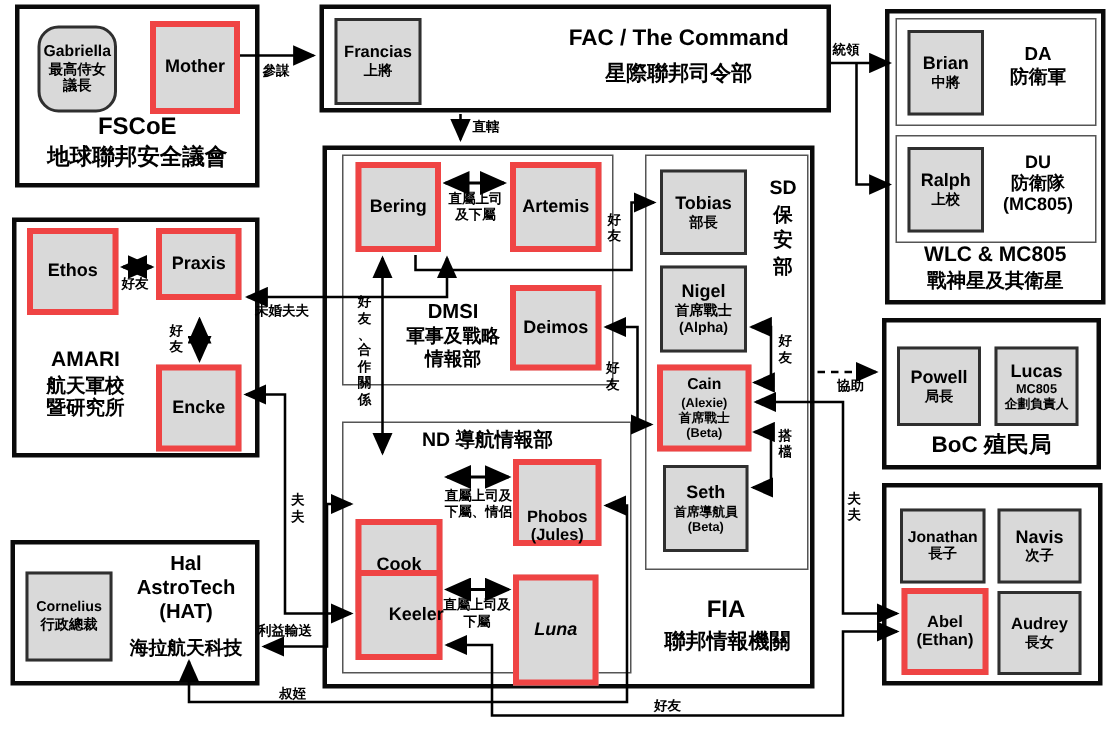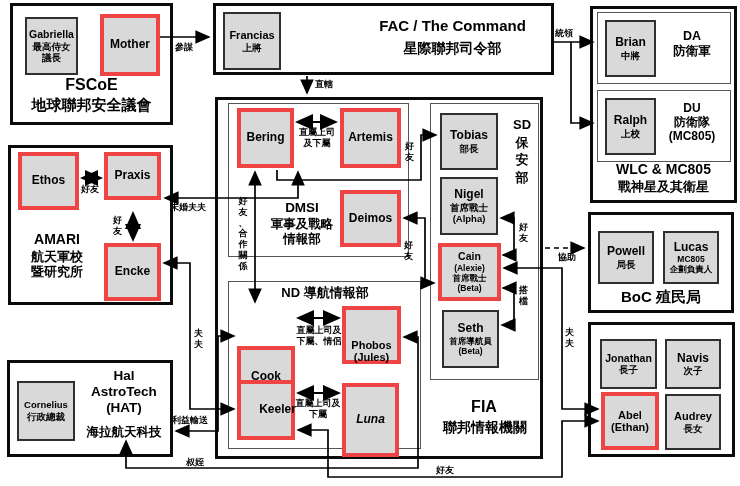--- a/index.html
+++ b/index.html
@@ -63,21 +63,21 @@
   <div class="t" style="left:509px;top:116px;width:26px;font-size:13px;line-height:1.35;">SD
 保
 安
 部</div>
   <div class="t" style="left:78px;top:368px;width:92px;font-size:13.5px;">Hal
 AstroTech
 (HAT)</div>
   <div class="t" style="left:76px;top:425px;width:96px;font-size:12.5px;">海拉航天科技</div>
 
 
-  <div class="pbox" style="left:25px;top:17px;width:53px;height:58px;">
+  <div class="pbox" style="left:25px;top:17px;width:53px;height:58px;border-radius:14px;">
     <div class="pname" style="font-size:10.5px;">Gabriella</div>
     <div class="prole">最高侍女
 議長</div>
   </div>
   <div class="pbox blue" style="left:100px;top:14px;width:60px;height:62px;">
     <div class="pname">Mother</div>
   </div>
   <div class="pbox" style="left:223px;top:12px;width:58px;height:58px;">
     <div class="pname" style="font-size:11px;">Francias</div>
     <div class="prole">上將</div>

